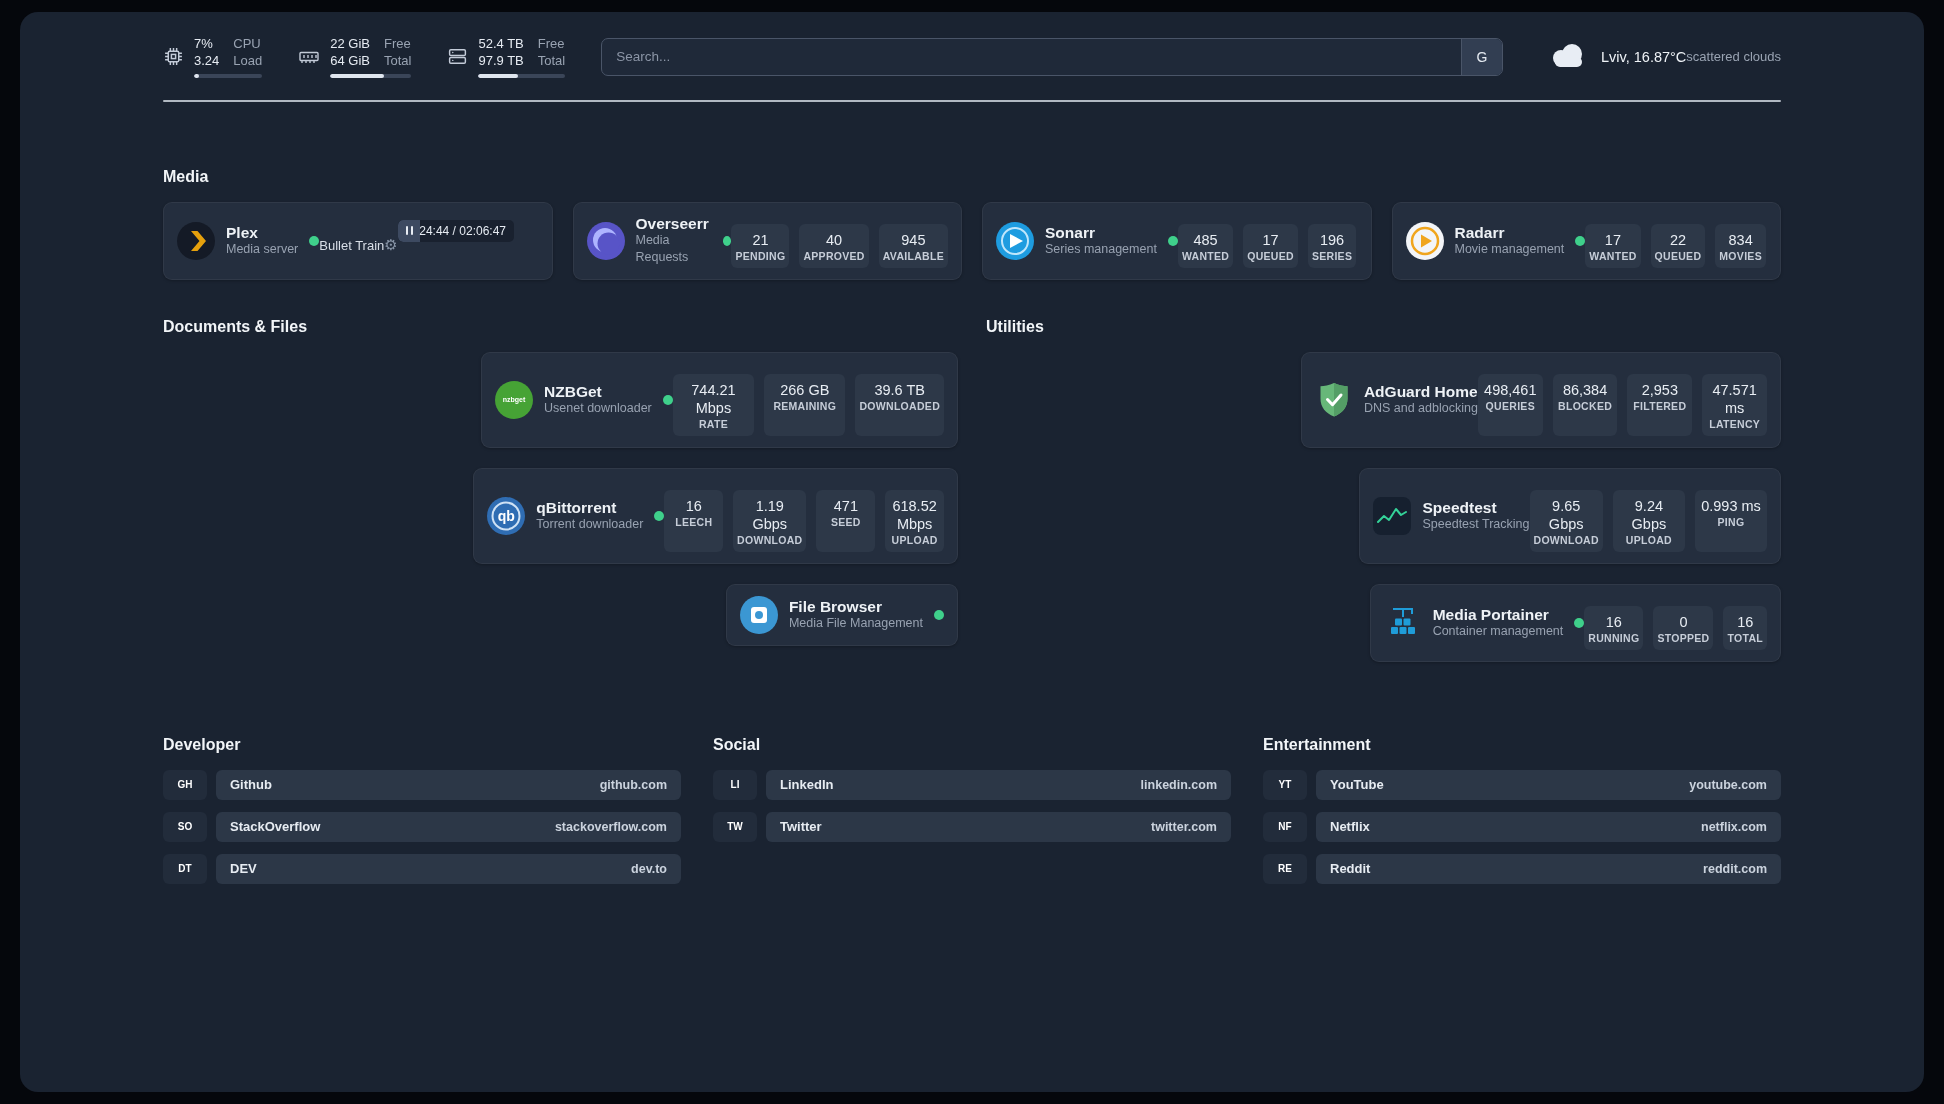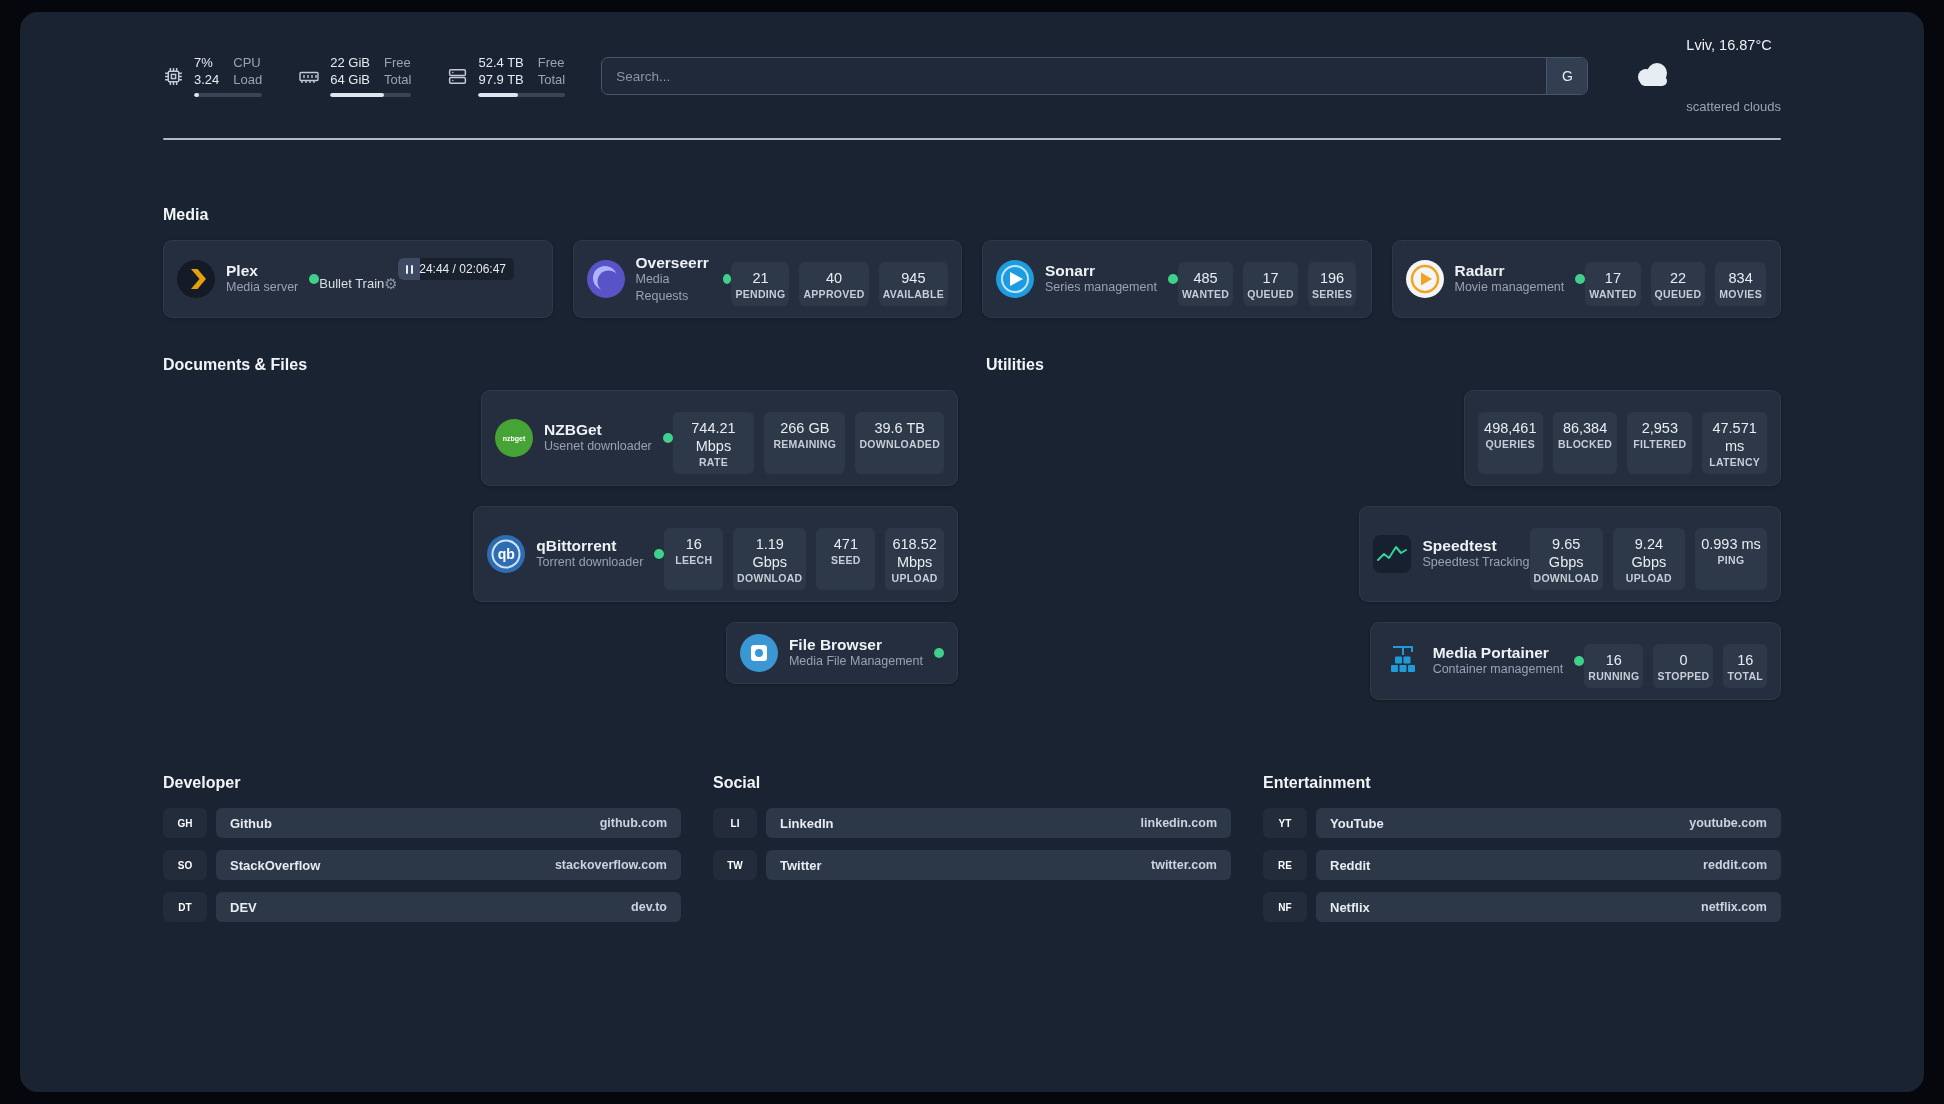--- a/index.html
+++ b/index.html
@@ -30,21 +30,21 @@
   .searchwrap{flex:1;margin:0 44px 0 36px;display:flex;height:36px;
     background:#1f2939;border:1px solid #4a5568;border-radius:7px;overflow:hidden;}
   .searchwrap input{
     flex:1;background:transparent;border:0;outline:none;color:#dfe5ee;
     padding:0 14px;font-size:13.5px;font-family:inherit;}
   .searchwrap input::placeholder{color:#8b95a6;}
   .search-btn{width:40px;display:flex;align-items:center;justify-content:center;
     background:#323e52;color:#e6ebf2;font-size:14px;cursor:pointer;border-left:1px solid #4a5568;}
 
   .weather{display:flex;align-items:center;gap:12px;}
-  .weather .w-text{display:flex;flex-direction:column;line-height:18px;gap:44px;}
+  .weather .w-text{display:flex;flex-direction:row;line-height:18px;}
   .w-loc{font-size:14.5px;color:#eef2f6;}
   .w-cond{font-size:13px;color:#99a3b2;}
 
   .divider{height:2px;background:#ccd3dc;opacity:.85;margin-top:22px;border-radius:1px;}
 
   
   h2.section-title{font-size:16px;font-weight:600;color:#f2f5f8;margin:0 0 16px 0;}
   .media-section{margin-top:66px;}
   .media-grid{display:grid;grid-template-columns:repeat(4,1fr);gap:20px;}
 
@@ -406,20 +406,33 @@
           </div>
 
         </div>
       </div>
 
       <div>
         <h2 class="section-title">Utilities</h2>
         <div class="col-stack">
 
           <div class="card">
+            <div class="card-head">
+              <span class="app-icon">
+                <svg width="38" height="38" viewBox="0 0 38 38">
+                  <path d="M19 2c5 2.2 10 3.2 13.5 3.2v12.6c0 8.4-5.3 14.7-13.5 17.7C10.8 32.5 5.5 26.2 5.5 17.8V5.2C9 5.2 14 4.2 19 2z" fill="#67b779"></path>
+                  <path d="M19 2c5 2.2 10 3.2 13.5 3.2v12.6c0 8.4-5.3 14.7-13.5 17.7z" fill="#549e66"></path>
+                  <path d="M12.5 18.5l5 5.2 8.5-9.7" stroke="#ffffff" stroke-width="3" fill="none" stroke-linecap="round" stroke-linejoin="round"></path>
+                </svg>
+              </span>
+              <div class="ttl">
+                <span class="app-name">AdGuard Home</span>
+                <span class="app-sub">DNS and adblocking</span>
+              </div>
+            </div>
             <div class="stats">
               <div class="stat">
                 <span class="v">498,461</span>
                   <span class="l">QUERIES</span>
               </div>
               <div class="stat">
                 <span class="v">86,384</span>
                   <span class="l">BLOCKED</span>
               </div>
               <div class="stat">
@@ -552,30 +565,30 @@
       <div>
         <h2 class="section-title">Entertainment</h2>
         <div class="bm-row">
           <span class="bm-abbr">YT</span>
           <span class="bm-pill">
             <span class="bm-name">YouTube</span>
             <span class="bm-url">youtube.com</span>
           </span>
         </div>
         <div class="bm-row">
+          <span class="bm-abbr">NF</span>
+          <span class="bm-pill">
+            <span class="bm-name">Netflix</span>
+            <span class="bm-url">netflix.com</span>
+          </span>
+        </div>
+        <div class="bm-row">
           <span class="bm-abbr">RE</span>
           <span class="bm-pill">
             <span class="bm-name">Reddit</span>
             <span class="bm-url">reddit.com</span>
-          </span>
-        </div>
-        <div class="bm-row">
-          <span class="bm-abbr">NF</span>
-          <span class="bm-pill">
-            <span class="bm-name">Netflix</span>
-            <span class="bm-url">netflix.com</span>
           </span>
         </div>
       </div>
 
     </div>
   </div>
 </div>
 
 </body></html>

